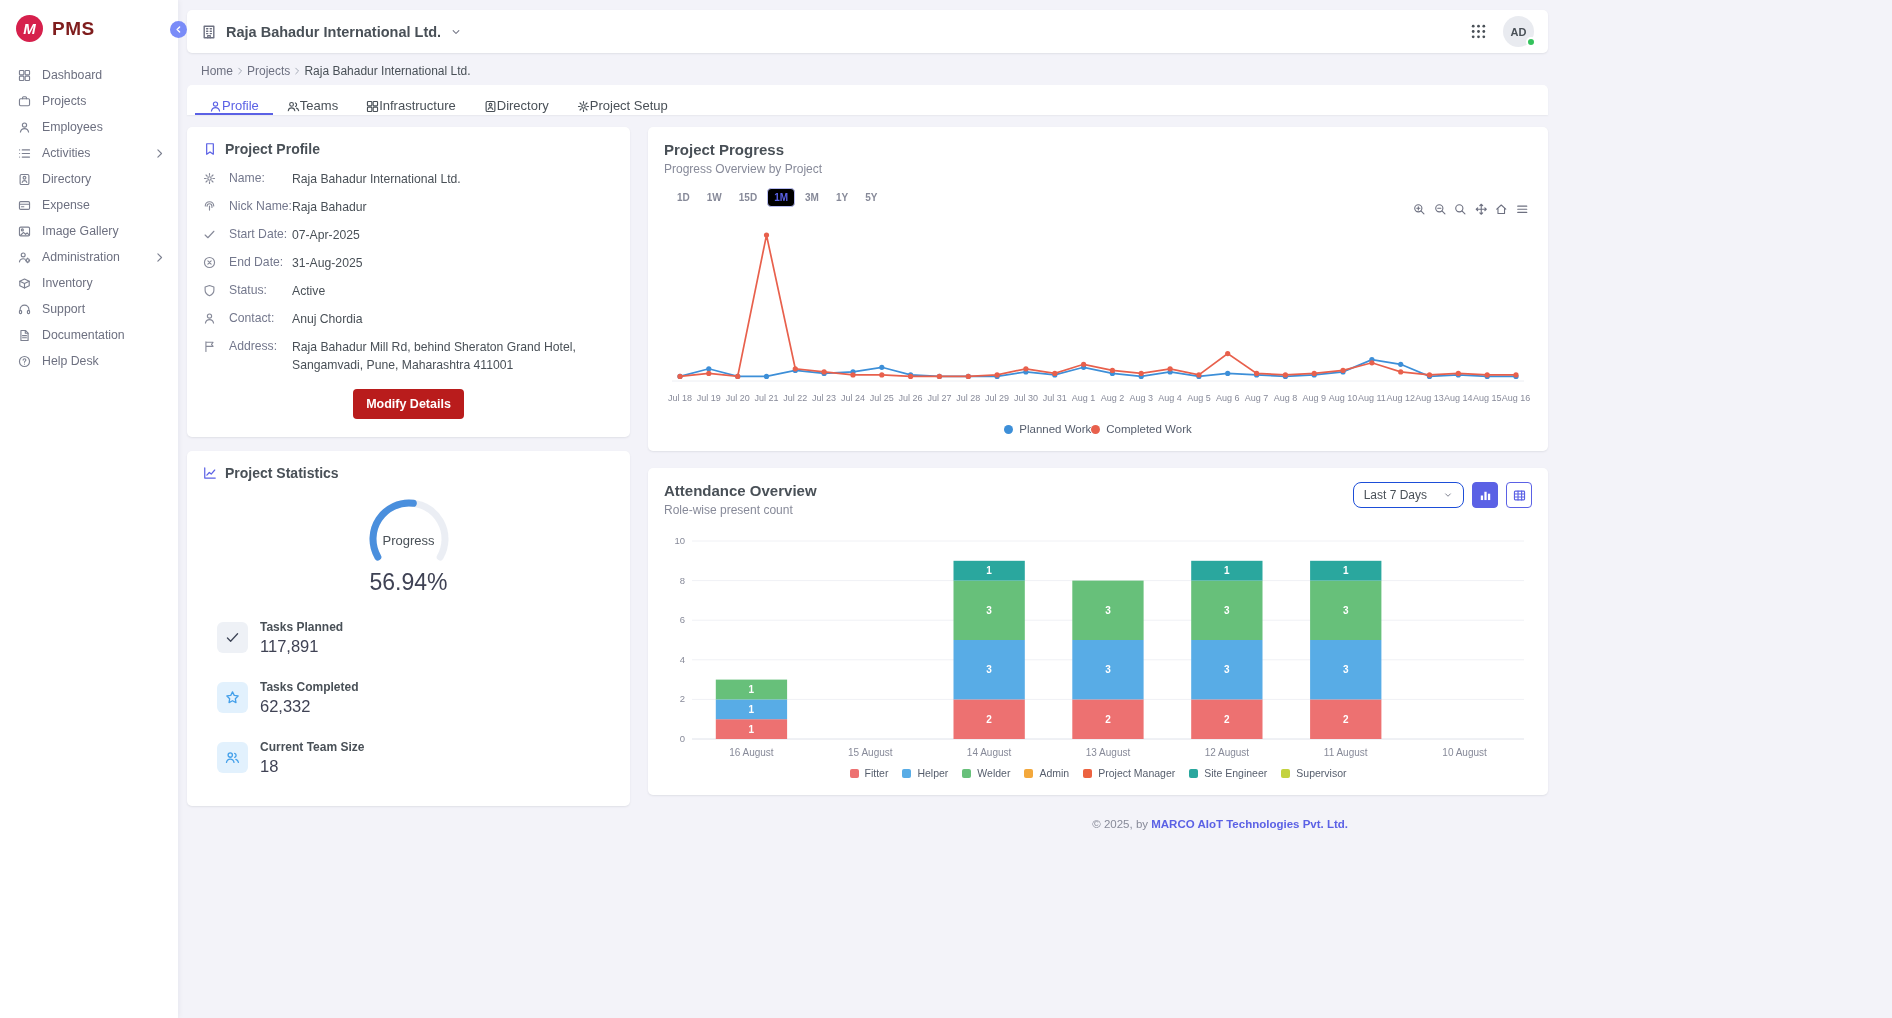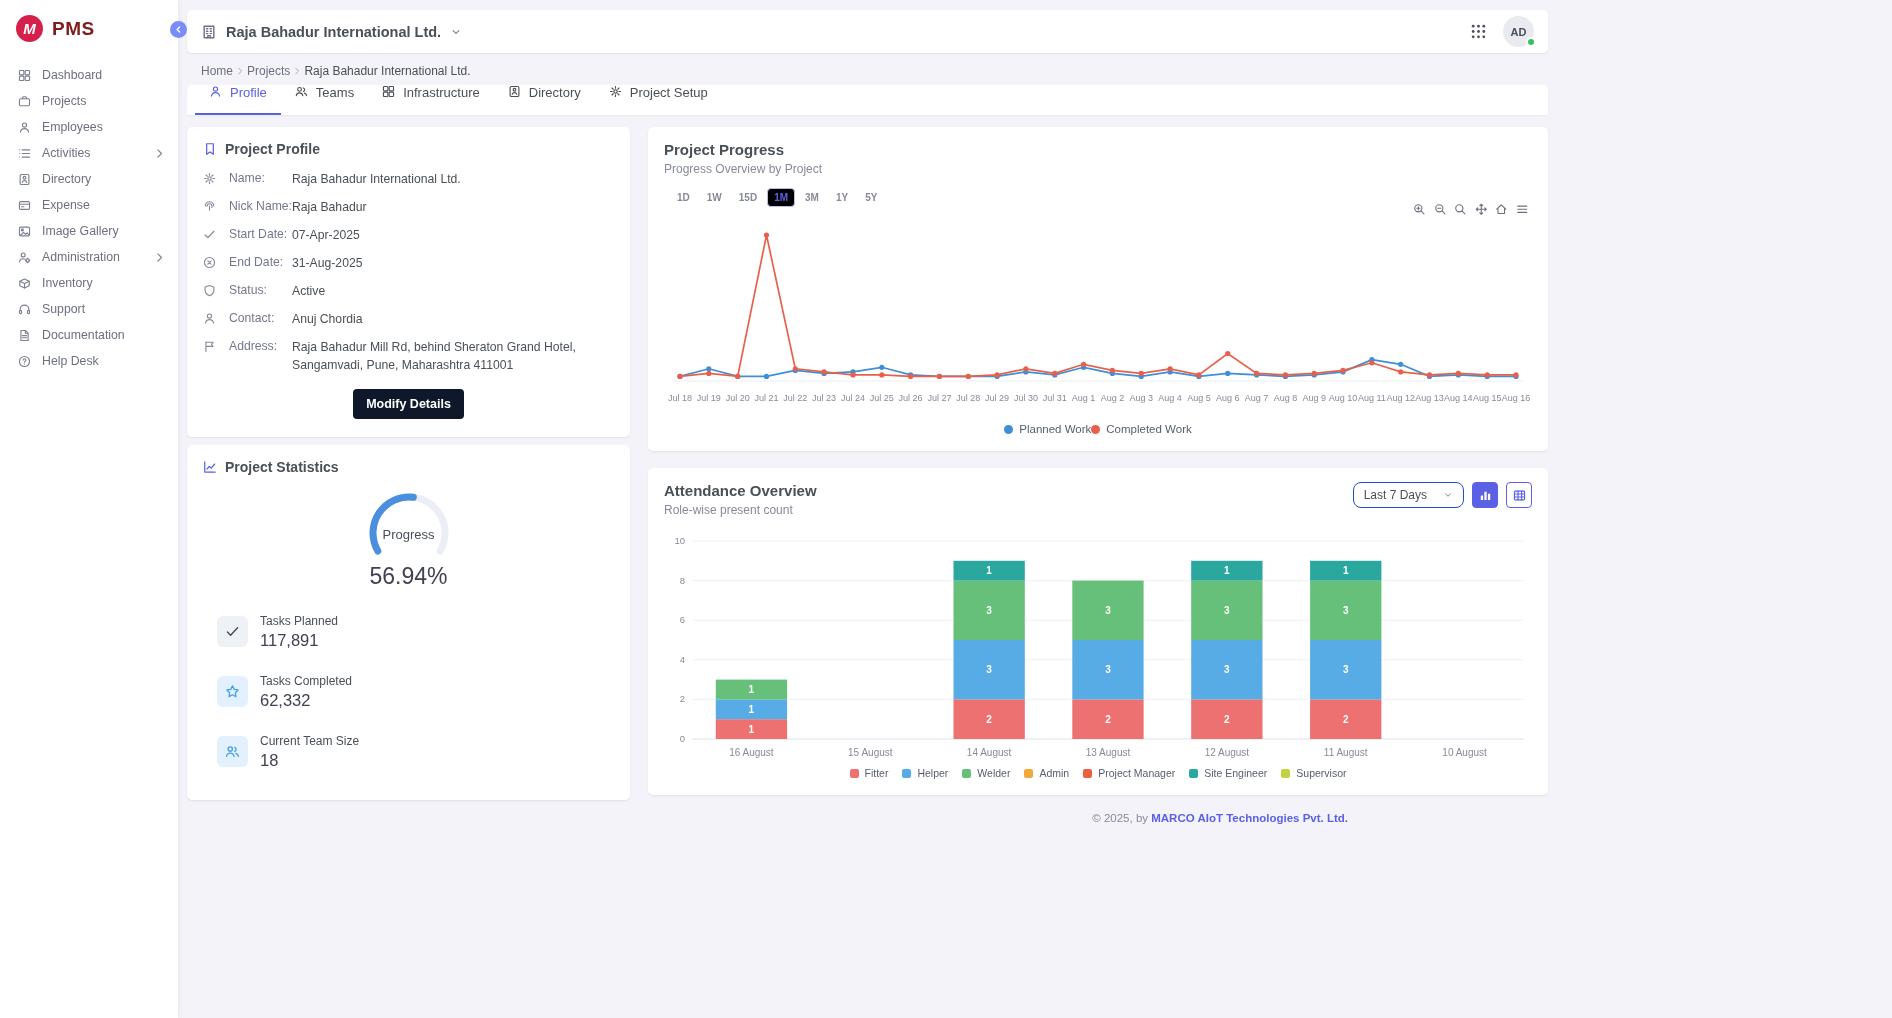--- a/index.html
+++ b/index.html
@@ -29,53 +29,53 @@
   .apps-btn .ic{width:17px;height:17px}
   .avatar{width:31px;height:31px;border-radius:50%;background:#e9ebf0;position:relative;display:flex;align-items:center;justify-content:center;font-size:11px;font-weight:bold;color:#495057;cursor:pointer}
   .avatar .dot{position:absolute;right:-2px;bottom:0;width:10px;height:10px;border-radius:50%;background:#33c25b;border:2px solid #fff}
 
   .breadcrumb{display:flex;align-items:center;gap:2px;padding:11px 2px 7px 14px;font-size:12px;color:#6d7080}
   .bc-item{cursor:pointer}
   .bc-item.last{color:#495057;cursor:default}
   .bc-sep{width:10px;height:10px;color:#9aa0ad}
 
   .tabstrip{background:#fff;border-radius:5px 5px 0 0;display:flex;padding:0 8px;height:30px;box-shadow:0 1px 2px rgba(56,65,74,.06)}
-  .tab{display:flex;align-items:flex-start;gap:8px;padding:0 14px;font-size:13px;color:#495057;border-bottom:2px solid transparent;cursor:pointer}
+  .tab{display:flex;align-items:flex-end;gap:0;padding:0 14px;font-size:13px;color:#495057;border-bottom:2px solid transparent;cursor:pointer}
   .tab .ic{width:13px;height:13px}
   .tab.active{color:#5b61e5;border-color:#5b61e5}
 
   .content{display:flex;gap:18px;margin-top:12px;align-items:flex-start}
-  .col-left{width:443px;flex:none;display:flex;flex-direction:column;gap:8px}
+  .col-left{width:443px;flex:none;display:flex;flex-direction:column;gap:14px}
   .col-right{flex:1;display:flex;flex-direction:column;gap:17px}
   .card{background:#fff;border-radius:5px;box-shadow:0 1px 2px rgba(56,65,74,.1)}
 
   .card-head{display:flex;align-items:center;gap:8px;font-size:14px;font-weight:700;color:#495057}
   .card-head .ic{width:14px;height:14px;color:#5b61e5}
 
   
   .profile-card{padding:14px 16px 18px}
   .pf-rows{margin-top:14px}
   .pf-row{display:flex;align-items:flex-start;font-size:12.2px;margin-bottom:11px}
   .pf-row .ic{width:13px;height:13px;color:#878a99;margin-right:13px;margin-top:1px;flex:none}
   .pf-label{width:63px;flex:none;color:#74788d}
   .pf-value{color:#495057;flex:1;line-height:1.4}
-  .modify-btn{display:block;margin:15px auto 0;background:#0f172a;color:#fff;border:none;border-radius:4px;font-size:12.5px;font-weight:600;padding:8px 13px;cursor:pointer}
+  .modify-btn{display:block;margin:15px auto 0;background:#b91c1c;color:#fff;border:none;border-radius:4px;font-size:12.5px;font-weight:600;padding:8px 13px;cursor:pointer}
 
   
   .stats-card{padding:14px 16px 6px}
   .gauge-wrap{position:relative;width:120px;height:80px;margin:16px auto 0}
   .gauge-label{position:absolute;left:0;right:0;top:36px;text-align:center;font-size:13px;color:#495057}
   .progress-big{text-align:center;font-size:23px;color:#3f4254;margin:-8px 0 24px}
   .stat-row{display:flex;align-items:center;gap:12px;padding-left:14px;margin-bottom:24px}
   .stat-ic{width:31px;height:31px;border-radius:6px;display:flex;align-items:center;justify-content:center;flex:none}
   .stat-ic .ic{width:15px;height:15px}
   .stat-ic-0{background:#eef1f6;color:#3f4658}
   .stat-ic-1{background:#e2f1fd;color:#44a0ea}
   .stat-ic-2{background:#e2f1fd;color:#44a0ea}
-  .stat-label{font-size:12px;color:#495057;font-weight:400;margin-bottom:3px}
+  .stat-label{font-size:12px;color:#495057;font-weight:700;margin-bottom:3px}
   .stat-value{font-size:16.5px;color:#3f4254}
 
   
   .progress-card{padding:14px 16px 8px;position:relative}
   .pp-title{font-size:15px;font-weight:700;color:#495057}
   .pp-sub{font-size:12px;color:#878a99;margin-top:4px}
   .range-row{display:flex;gap:3px;margin:12px 0 2px 6px}
   .range-btn{font-size:10px;font-weight:600;color:#878a99;padding:3px 6px;border-radius:4px;border:1px solid transparent;background:none;cursor:pointer}
   .range-btn.active{color:#5b61e5;border-color:#b9bdf2;background:#000000}
   .chart-tools{position:absolute;right:20px;top:76px;display:flex;gap:8px}

